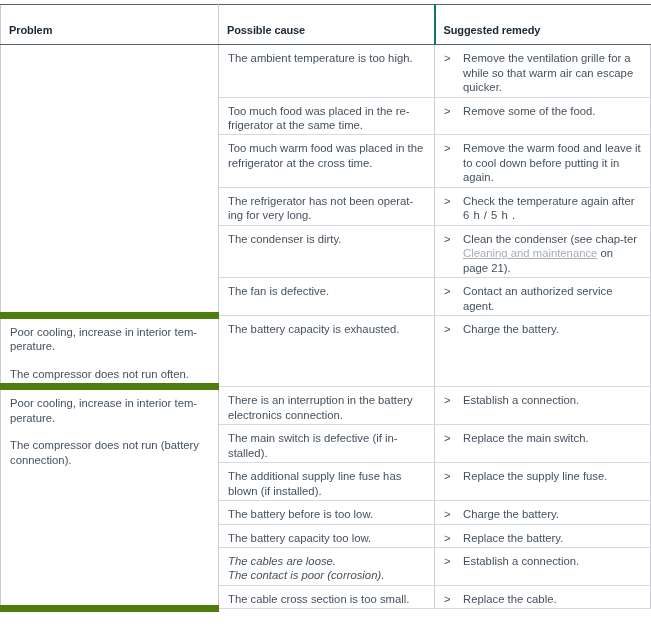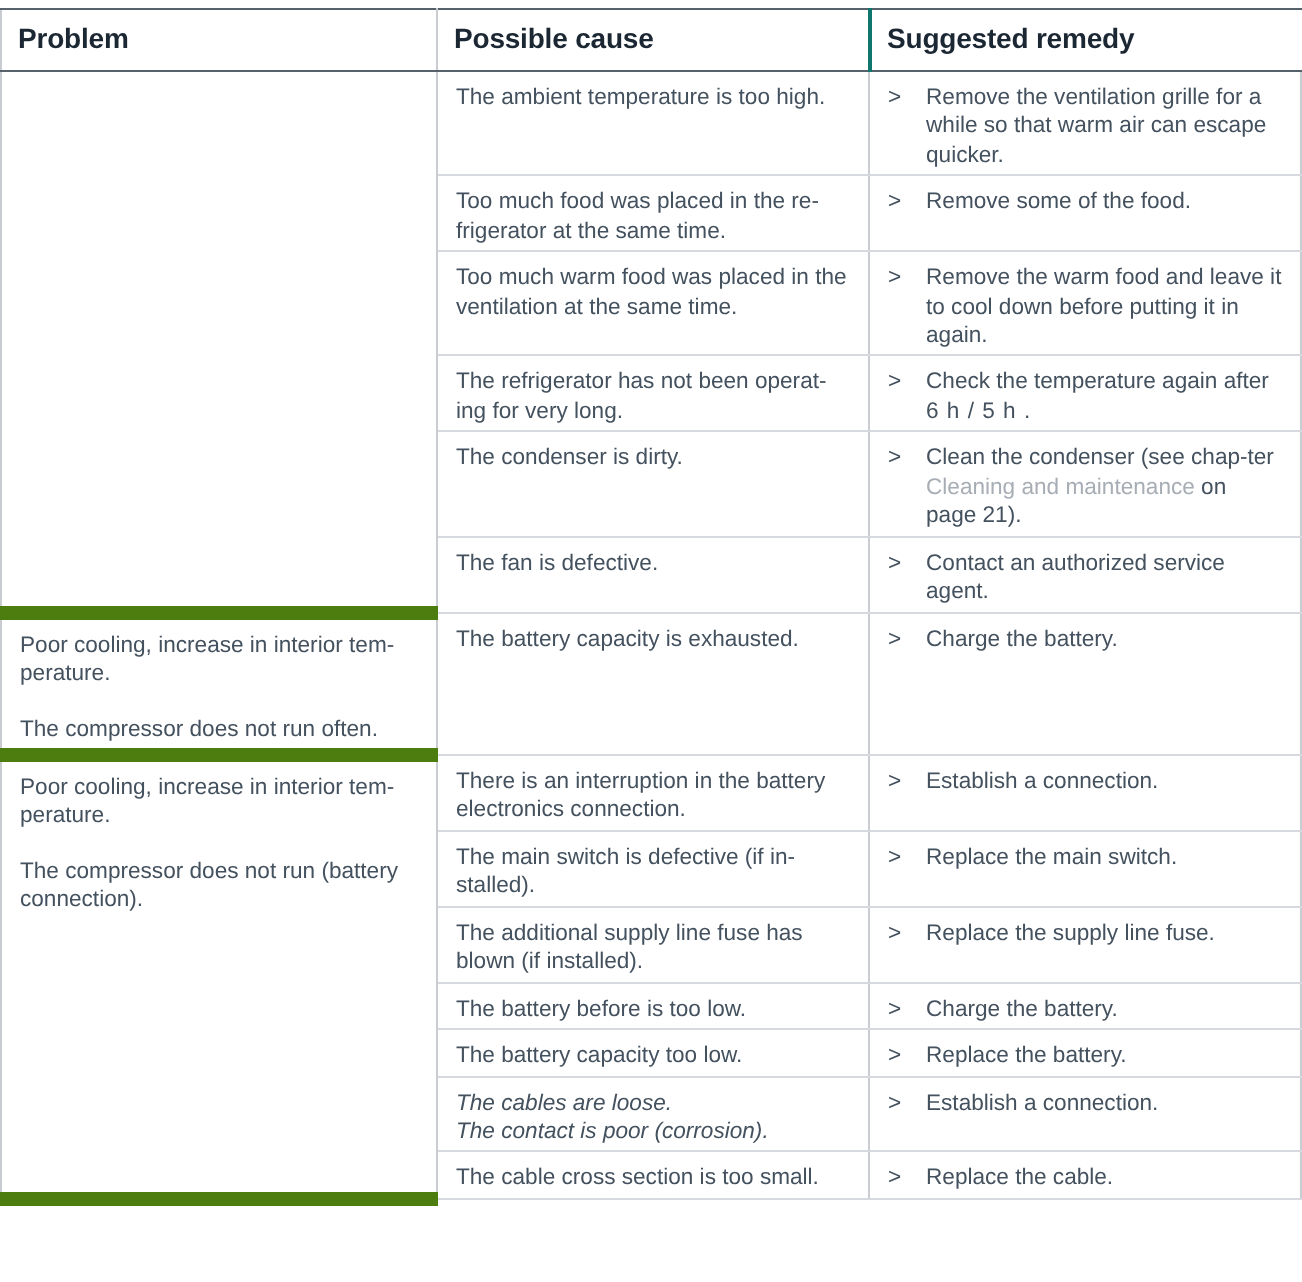--- a/index.html
+++ b/index.html
@@ -28,24 +28,24 @@
     margin-top: 4px;
   }
   col.c-problem { width: 218px; }
   col.c-cause   { width: 216px; }
   col.c-remedy  { width: 216px; }
 
   
   thead th {
     text-align: left;
     vertical-align: top;
-    font-size: 14px;
+    font-size: 11px;
     font-weight: bold;
     color: #1b2733;
-    padding: 6px 8px 7px 8px;
+    padding: 19px 8px 7px 8px;
     border-top: 1.6px solid #55616b;
     border-bottom: 1.6px solid #55616b;
     letter-spacing: -0.1px;
     line-height: 1.2;
   }
   thead th.col-problem { border-right: 1px solid #c9ccd0; }
   thead th.col-cause   { border-right: 2px solid #0f766e; }
 
   tbody td {
     vertical-align: top;
@@ -86,20 +86,21 @@
     font-size: 11.3px;
     color: #44515e;
     line-height: 1.28;
   }
   .remedy-text {
     flex: 1 1 auto;
     line-height: 1.28;
   }
   .xref {
     color: #a7adb4;
+    text-decoration: underline;
   }
   .valtext {
     letter-spacing: 0.5px;
   }
 </style>
 </head>
 <body>
 
 <div class="sheet">
   <table class="troubleshooting">
@@ -129,21 +130,21 @@
         <tr>
           <td class="col-cause"><span>Too much food was placed in the re-frigerator at the same time.</span></td>
           <td class="col-remedy">
             <div class="remedy-item">
               <span class="remedy-marker">&gt;</span>
               <span class="remedy-text"><span>Remove some of the food.</span></span>
             </div>
           </td>
         </tr>
         <tr>
-          <td class="col-cause"><span>Too much warm food was placed in the ventilation at the same time.</span></td>
+          <td class="col-cause"><span>Too much warm food was placed in the refrigerator at the cross time.</span></td>
           <td class="col-remedy">
             <div class="remedy-item">
               <span class="remedy-marker">&gt;</span>
               <span class="remedy-text"><span>Remove the warm food and leave it to cool down before putting it in again.</span></span>
             </div>
           </td>
         </tr>
         <tr>
           <td class="col-cause"><span>The refrigerator has not been operat-ing for very long.</span></td>
           <td class="col-remedy">

